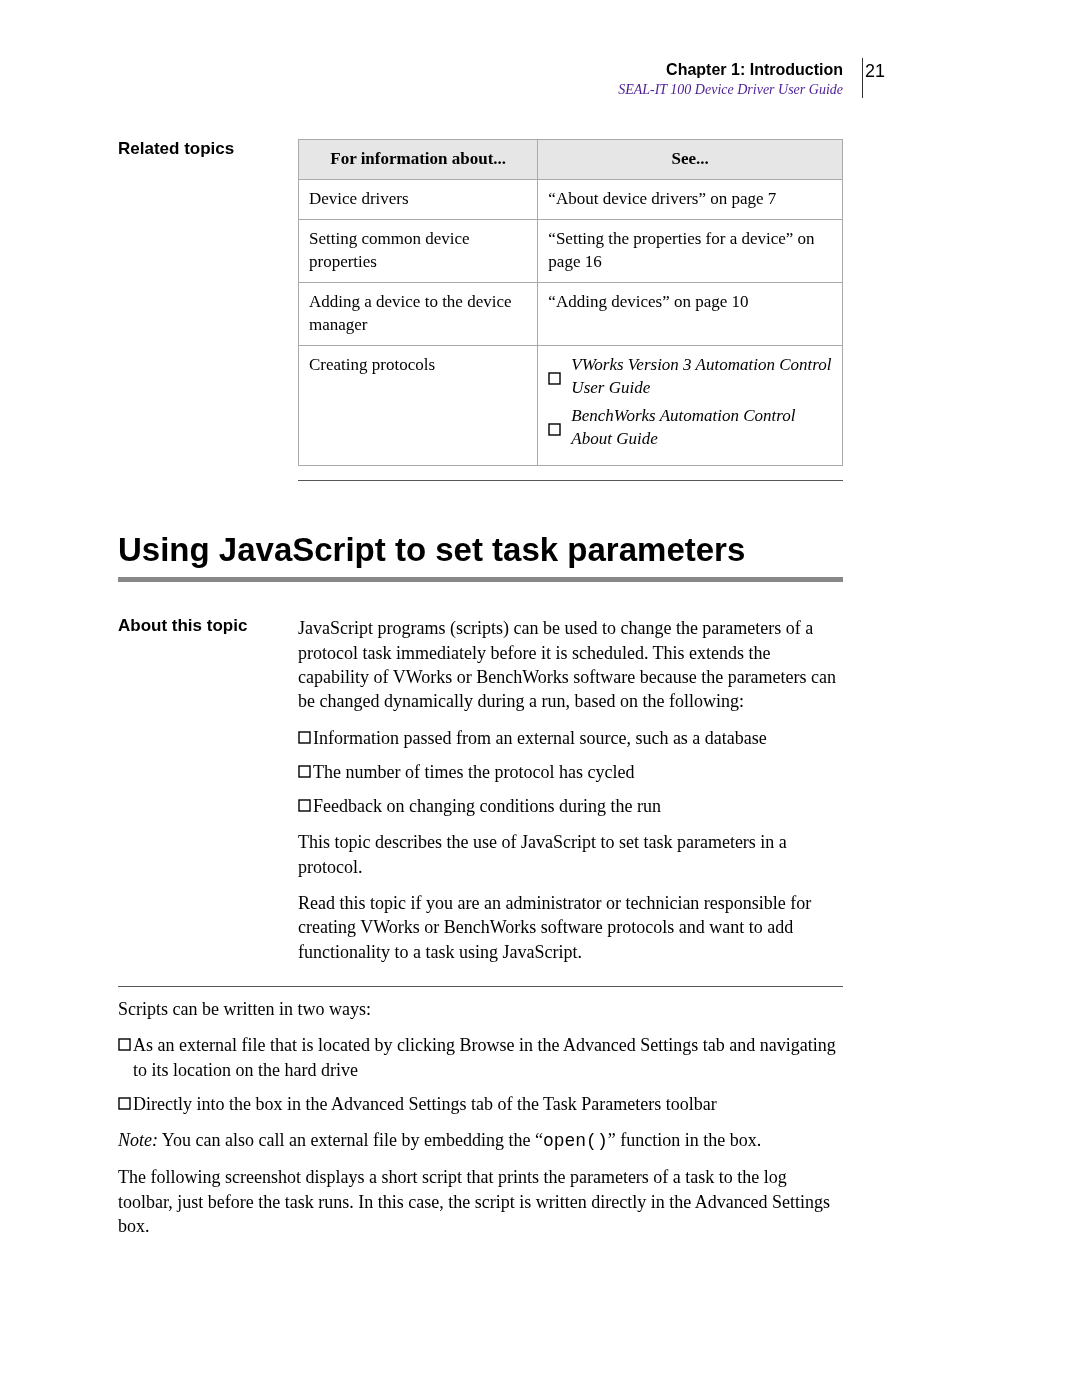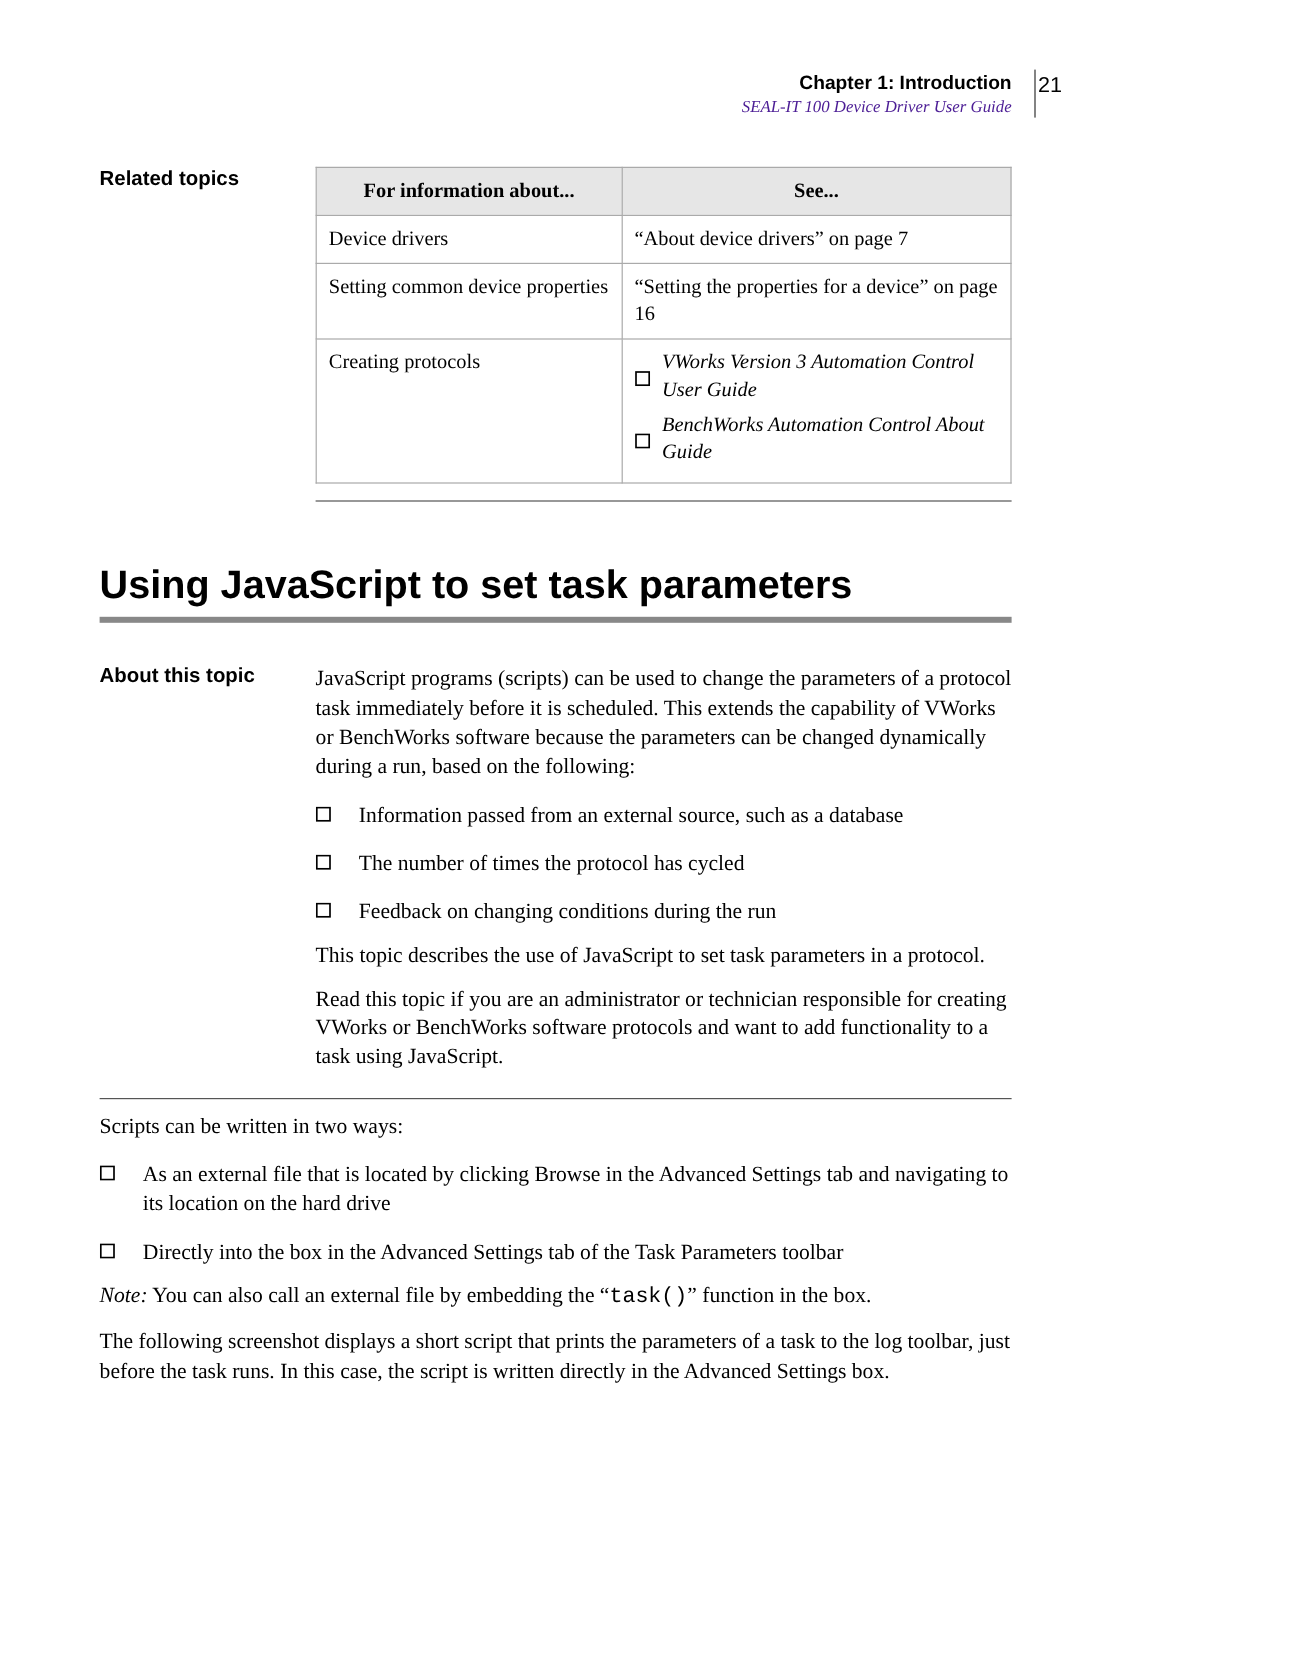--- a/index.html
+++ b/index.html
@@ -7,21 +7,21 @@
     padding: 0;
     background: #fff;
     font-family: "Palatino Linotype", "Book Antiqua", Palatino, Georgia, serif;
     color: #000;
   }
   .page {
     width: 978px;
     height: 1397px;
     position: relative;
     box-sizing: border-box;
-    padding: 60px 135px 60px 83px;
+    padding: 60px 135px 60px 118px;
   }
   .header {
     text-align: right;
     font-size: 16px;
     line-height: 1.3;
     margin-bottom: 40px;
     position: relative;
   }
   .header .chapter {
     font-family: Arial, Helvetica, sans-serif;
@@ -121,22 +121,22 @@
 
   .col-content p { margin: 0 0 12px 0; }
   ul.sq {
     list-style: none;
     padding: 0;
     margin: 0 0 12px 0;
   }
   ul.sq > li {
     display: flex;
     align-items: flex-start;
-    gap: 23px;
-    margin: 16px 0 10px 0;
+    gap: 2px;
+    margin: 0 0 10px 0;
   }
   ul.sq > li .sq {
     flex: 0 0 auto;
     margin-top: 5px;
   }
   .sq svg { display: block; }
   .note-i { font-style: italic; }
   code.mono { font-family: "Courier New", Courier, monospace; }
 
   .topic-block { margin-top: 24px; }
@@ -164,20 +164,24 @@
           </tr>
         </thead>
         <tbody>
           <tr>
             <td>Device drivers</td>
             <td>“About device drivers” on page 7</td>
           </tr>
           <tr>
             <td>Setting common device properties</td>
             <td>“Setting the properties for a device” on page 16</td>
+          </tr>
+          <tr>
+            <td>Adding a device to the device manager</td>
+            <td>“Adding devices” on page 10</td>
           </tr>
           <tr>
             <td>Creating protocols</td>
             <td>
               <div class="guide-item">
                 <span class="sq">
                     <svg width="13" height="13">
                       <rect x="1" y="1" width="11" height="11" fill="none" stroke="#000" stroke-width="1.4"></rect>
                     </svg>
                   </span>
@@ -252,19 +256,19 @@
         <li>
           <span class="sq">
               <svg width="13" height="13">
                 <rect x="1" y="1" width="11" height="11" fill="none" stroke="#000" stroke-width="1.4"></rect>
               </svg>
             </span>
           <span>Directly into the box in the Advanced Settings tab of the Task Parameters toolbar</span>
         </li>
       </ul>
       <p>
-        <span class="note-i">Note:</span><span> You can also call an external file by embedding the “</span><code class="mono">task()</code><span>” function in the box.</span>
+        <span class="note-i">Note:</span><span> You can also call an external file by embedding the “</span><code class="mono">open()</code><span>” function in the box.</span>
       </p>
       <p>The following screenshot displays a short script that prints the parameters of a task to the log toolbar, just before the task runs. In this case, the script is written directly in the Advanced Settings box.</p>
     </div>
   </div>
 
 </div>
 
 </body></html>

